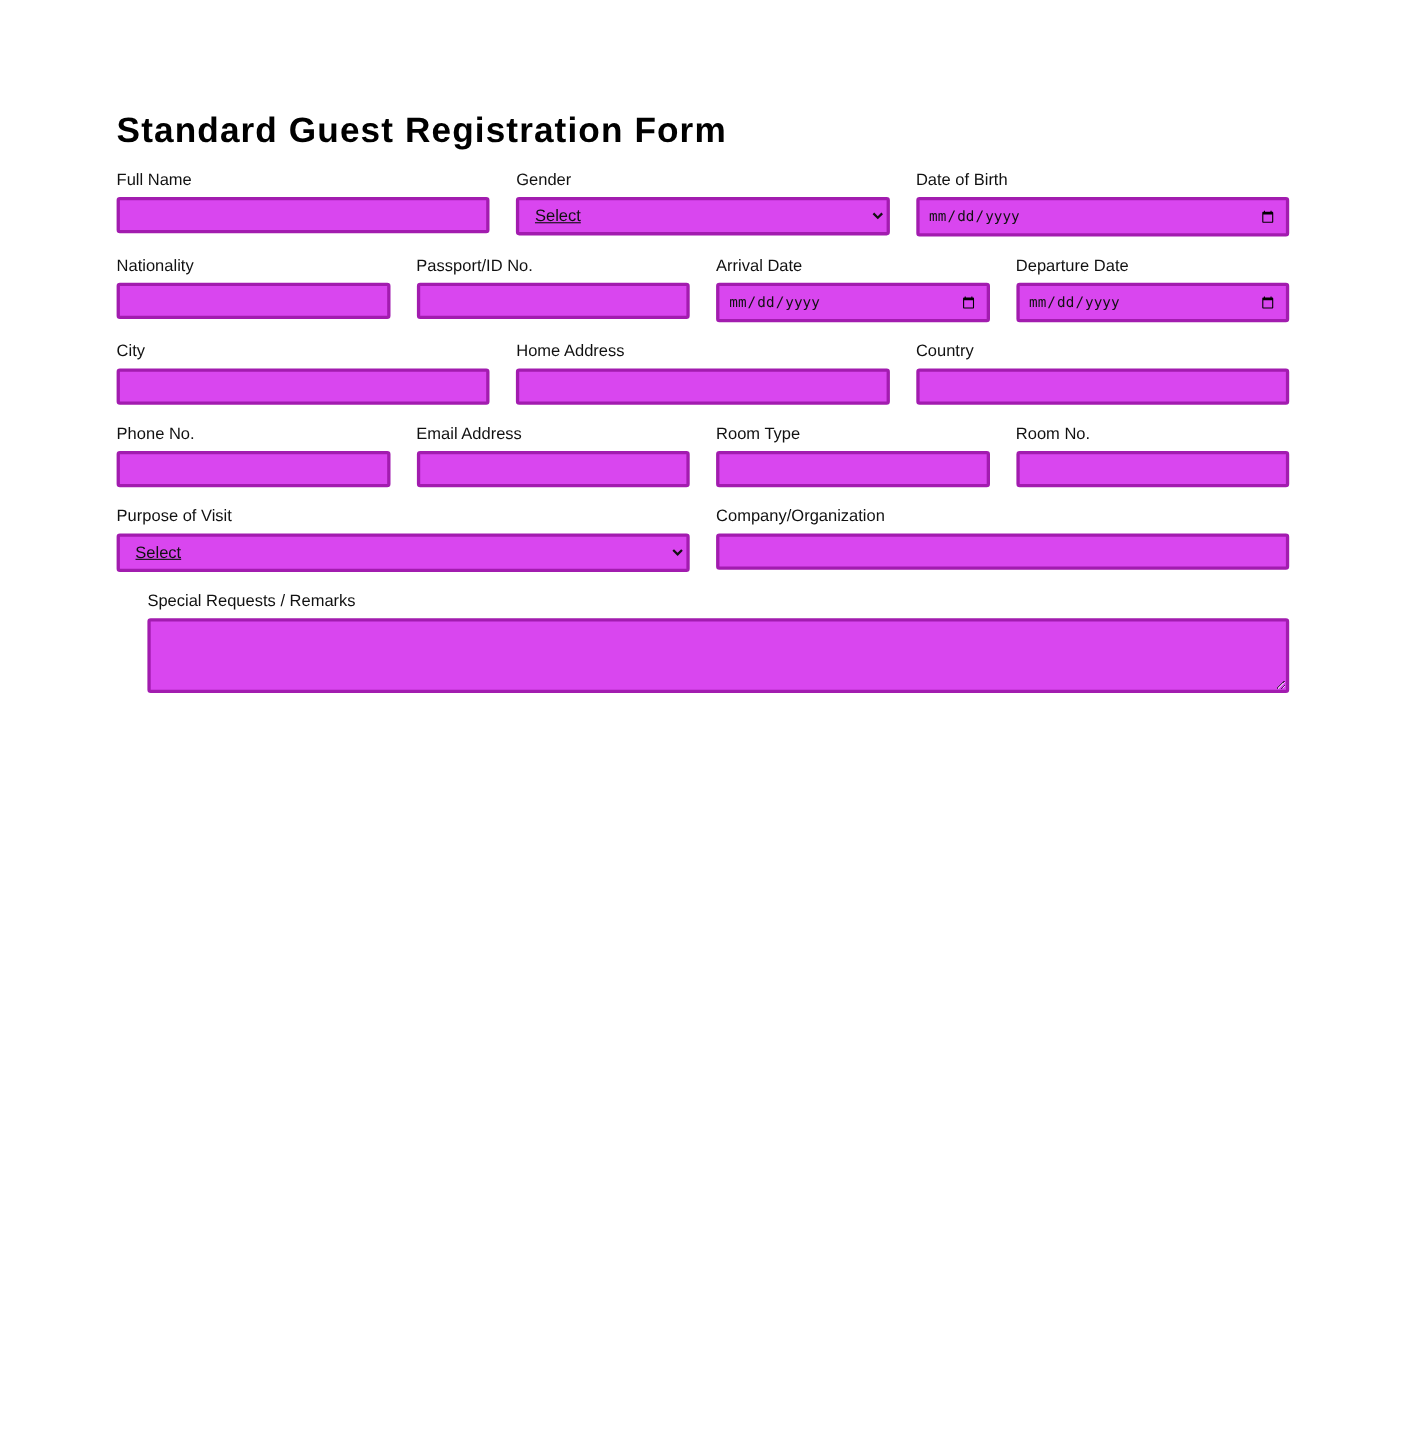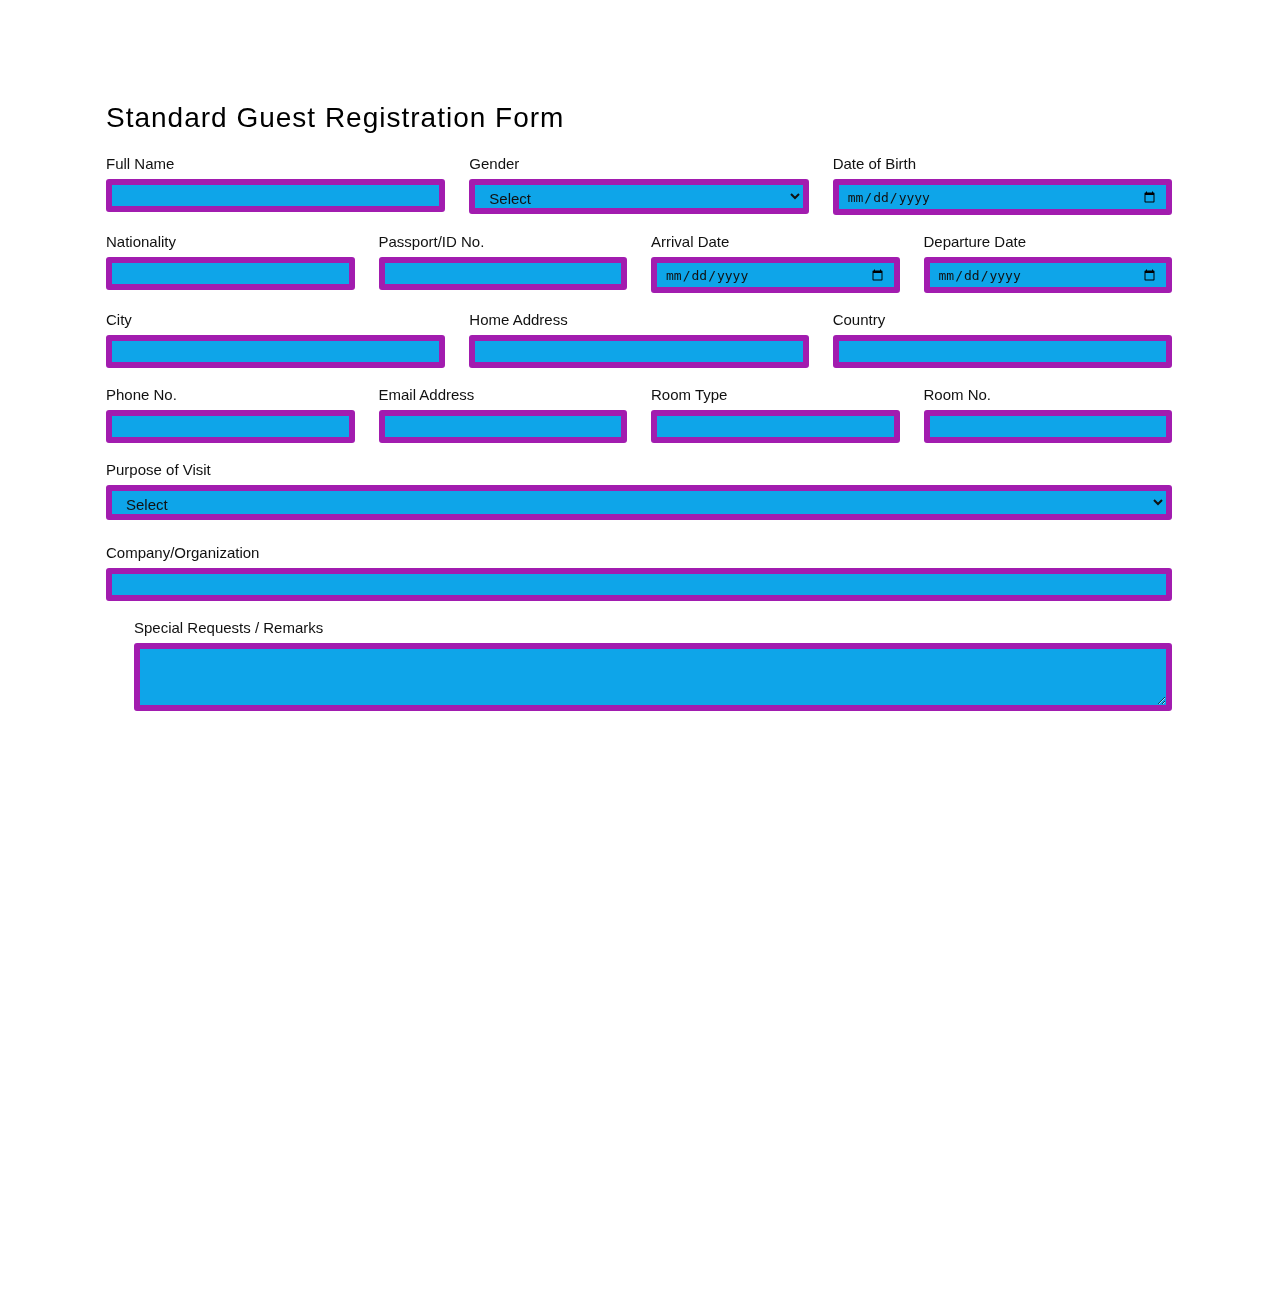--- a/index.html
+++ b/index.html
@@ -1,24 +1,24 @@
 <!DOCTYPE html>
 <html><head>
 <meta charset="utf-8">
 <style>
   html, body { margin: 0; padding: 0; background: #ffffff; }
   body { width: 1278px; height: 1300px; font-family: "Liberation Sans", sans-serif; color: #111; }
   .container { position: absolute; left: 106px; top: 100px; width: 1066px; }
-  h1 { margin: 0; font-size: 28px; font-weight: normal; letter-spacing: 1px; height: 36px; line-height: 36px; color: #000; }
+  h1 { margin: 0; font-size: 32px; font-weight: bold; letter-spacing: 1px; height: 36px; line-height: 36px; color: #000; }
   .row { display: flex; gap: 24px; margin-top: 0; justify-content: center; }
   .field { display: flex; flex-direction: column; flex: 1 1 0; min-width: 0; }
   .field label { font-size: 15px; line-height: 17px; margin-bottom: 7px; color: #111; }
   .field input, .field select, .field textarea {
-    box-sizing: border-box; width: 100%; border: 6px solid #a21caf; border-radius: 3px;
-    font-family: "Liberation Sans", sans-serif; font-size: 15px; background: #0ea5e9; color: #111; text-decoration: underline;
+    box-sizing: border-box; width: 100%; border: 3px solid #a21caf; border-radius: 3px;
+    font-family: "Liberation Sans", sans-serif; font-size: 15px; background: #d946ef; color: #111; text-decoration: underline;
   }
   .field input.text { height: 33px; padding: 4px 8px; }
   .field input.date { height: 36px; padding: 4px 8px; font-family: "DejaVu Sans Mono", monospace; font-size: 13px; }
   .field select { height: 35px; padding: 4px 10px; }
   .field textarea { height: 68px; resize: vertical; padding: 6px 8px; }
   .sig-row { display: flex; gap: 32px; margin-top: 65px; }
   .sig { flex: 1 1 0; }
   .sig-line { border-top: 1px solid #999; height: 0; }
   .sig-label { font-size: 14px; margin-top: 10px; color: #111; }
 </style>
@@ -89,21 +89,21 @@
     <div class="field">
       <label>Room Type</label>
       <input class="text" type="text" style="">
     </div>
     <div class="field">
       <label>Room No.</label>
       <input class="text" type="text" style="">
     </div>
   </div>
 
-  <div class="row" style="margin-top:18px;flex-direction:column;">
+  <div class="row" style="margin-top:18px;">
     <div class="field">
       <label>Purpose of Visit</label>
       <select><option>Select</option></select>
     </div>
     <div class="field">
       <label>Company/Organization</label>
       <input class="text" type="text" style="">
     </div>
   </div>
 

